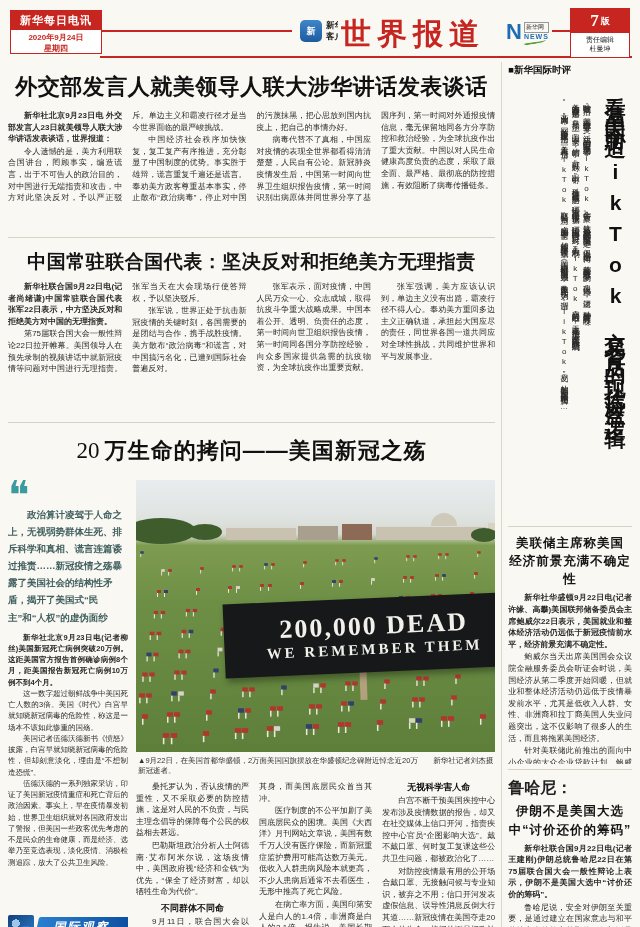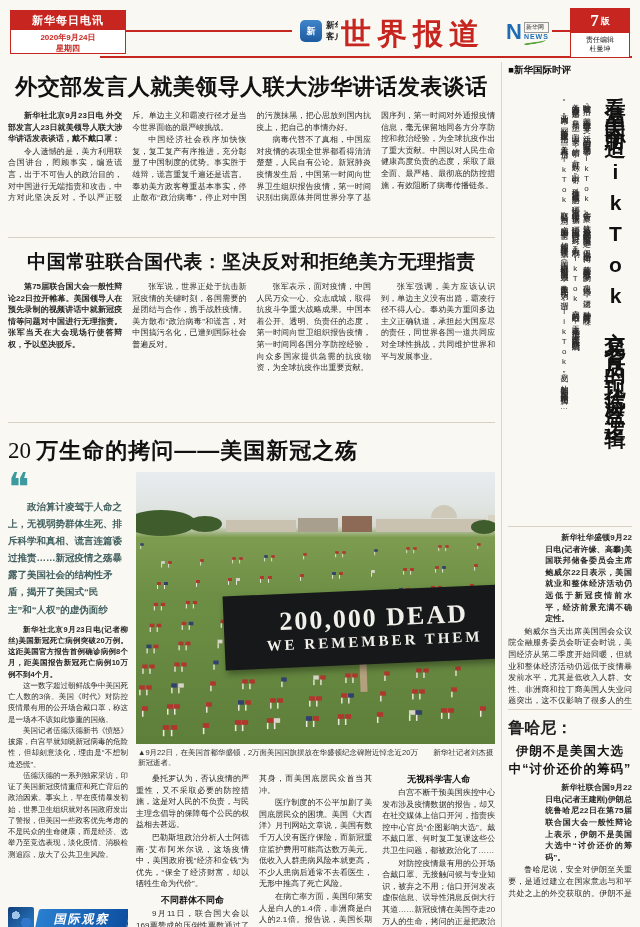--- a/index.html
+++ b/index.html
@@ -6,21 +6,21 @@
   html,body { width:640px; }
   body { font-family:"Liberation Sans","DejaVu Sans",sans-serif; background:#e9e6df; }
   .page { position:relative; width:640px; height:927px; background:#faf8f3; overflow:hidden; padding:8px; }
 
   
   .masthead { position:relative; height:50px; }
   .red-rule-long { position:absolute; left:92px; right:0; bottom:0; height:2px; background:#c6261f; }
   .red-conn { position:absolute; top:22px; height:1.5px; background:#c6261f; }
   .conn1 { left:94px; width:190px; }
   .conn2 { left:528px; width:40px; }
-  .nameplate-box { position:absolute; left:2px; top:2px; width:116px; height:44px; border:1.5px solid #c6261f; background:#fff; }
+  .nameplate-box { position:absolute; left:2px; top:2px; width:92px; height:44px; border:1.5px solid #c6261f; background:#fff; }
   .nameplate { background:#c6261f; color:#fff; font-weight:700; font-size:11px; text-align:center; padding:2px 0; letter-spacing:1px; }
   .np-date { color:#c6261f; font-size:8px; text-align:center; font-weight:700; margin-top:2px; }
   .np-week { color:#c6261f; font-size:8px; text-align:center; font-weight:700; }
   .client { position:absolute; left:288px; top:12px; display:flex; align-items:center; gap:4px; background:#faf8f3; padding:0 4px; }
   .client-icon { width:22px; height:22px; border-radius:5px; background:linear-gradient(180deg,#3f84c9,#1d5ba0); color:#fff; font-size:9px; font-weight:700; display:flex; align-items:center; justify-content:center; }
   .client-txt { font-size:8.5px; color:#222; font-weight:700; line-height:1.25; }
   .section-title { position:absolute; left:330px; top:6px; width:150px; text-align:center; font-family:"Liberation Serif",serif; font-weight:700; font-size:30px; color:#c6261f; letter-spacing:6px; background:#faf8f3; }
   .news-logo { position:absolute; left:495px; top:14px; display:flex; align-items:flex-start; gap:2px; background:#faf8f3; padding:0 3px; }
   .news-n { color:#1f6cb5; font-size:22px; font-weight:900; line-height:0.9; }
   .news-side { display:flex; flex-direction:column; }
@@ -40,21 +40,21 @@
 
   h1.head1 { font-size:22px; font-weight:900; color:#111; text-align:center; letter-spacing:0.5px; padding:10px 0 8px; }
   .cols { column-gap:10px; font-size:8px; line-height:1.45; color:#2b2b2b; text-align:justify; overflow:hidden; }
   .cols p { text-indent:2em; margin-bottom:1px; }
   .cols4 { column-count:4; }
   .cols3 { column-count:3; }
   .art1 { height:122px; }
   .rule { border:0; border-top:1px solid #d8d2c4; margin:5px 0; }
   h2.head2 { font-family:"Liberation Serif",serif; font-size:19px; font-weight:700; color:#151515; text-align:center; letter-spacing:0.5px; padding:6px 0; }
   .art2 { height:136px; }
-  h3.head3 { text-align:left; padding:8px 0 6px; color:#111; }
+  h3.head3 { text-align:center; padding:8px 0 14px; color:#111; }
   .head3 .num { font-family:"Liberation Serif",serif; font-size:23px; font-weight:400; }
   .head3 .rest { font-size:22px; font-weight:900; letter-spacing:1px; }
 
   .story3 { display:flex; gap:8px; height:462px; }
   .quote-col { width:120px; display:flex; flex-direction:column; overflow:hidden; }
   .quote-mark { color:#3a9a9d; font-size:40px; line-height:0.8; font-family:"Liberation Serif",serif; height:26px; }
   .quote-text { color:#41605f; font-size:9.5px; font-weight:700; line-height:1.8; }
   .quote-text p { text-indent:2em; }
   .lead { flex:1; font-size:7.5px; line-height:1.5; color:#2b2b2b; text-align:justify; overflow:hidden; margin-top:6px; }
   .lead p { text-indent:2em; }
@@ -93,21 +93,21 @@
   .kicker { font-size:9.5px; font-weight:900; color:#111; padding:2px 0 4px; }
   .vert { writing-mode:vertical-rl; text-orientation:upright; height:440px; width:100%; overflow:hidden; }
   .vert-head { font-size:21px; font-weight:900; color:#111; letter-spacing:8px; line-height:1.62; padding-left:6px; }
   .vert-body { font-size:8px; color:#2b2b2b; letter-spacing:1px; line-height:1.4; }
   .vert-body p { text-indent:2em; }
   .sec { overflow:hidden; }
   .sec h4 { text-align:center; color:#151515; line-height:1.45; padding:2px 0 4px; }
   .h4l { display:block; font-size:12.5px; font-weight:800; letter-spacing:1px; }
   .sbody { font-size:8px; line-height:1.45; color:#2b2b2b; text-align:justify; overflow:hidden; }
   .sbody p { text-indent:2em; margin-bottom:1px; }
-  .sbody p:first-child { font-weight:700;margin-left:37px; }
+  .sbody p:first-child { font-weight:700; }
   .fed-body { height:172px; }
   .iran-kicker { font-size:16px; font-weight:700; color:#222; padding:3px 0 1px; }
   .iran-body { height:118px; }
 </style>
 </head>
 <body>
 
 <div class="page">
 
   <header class="masthead">
@@ -151,30 +151,31 @@
       </div>
     </div>
   </header>
 
   <div class="content">
 
     <div class="main-col">
 
       <h1 class="head1">外交部发言人就美领导人联大涉华讲话发表谈话</h1>
       <div class="cols cols4 art1">
-          <p>新华社北京9月23日电 外交部发言人23日就美领导人联大涉华讲话发表谈话，戴不戴口罩：</p>
+          <p>新华社北京9月23日电 外交部发言人23日就美领导人联大涉华讲话发表谈话，世界报道：</p>
           <p>令人遗憾的是，美方利用联合国讲台，罔顾事实，编造谎言，出于不可告人的政治目的，对中国进行无端指责和攻击，中方对此坚决反对，予以严正驳斥。单边主义和霸凌行径才是当今世界面临的最严峻挑战。</p>
           <p>中国经济社会秩序加快恢复，复工复产有序推进，充分彰显了中国制度的优势。事实胜于雄辩，谎言重复千遍还是谎言。奉劝美方政客尊重基本事实，停止散布“政治病毒”，停止对中国的污蔑抹黑，把心思放到国内抗疫上，把自己的事情办好。</p>
           <p>病毒代替不了真相，中国应对疫情的表现全世界都看得清清楚楚，人民自有公论。新冠肺炎疫情发生后，中国第一时间向世界卫生组织报告疫情，第一时间识别出病原体并同世界分享了基因序列，第一时间对外通报疫情信息，毫无保留地同各方分享防控和救治经验，为全球抗疫作出了重大贡献。中国以对人民生命健康高度负责的态度，采取了最全面、最严格、最彻底的防控措施，有效阻断了病毒传播链条。</p>
         </div>
 
       <hr class="rule">
 
       <h2 class="head2">中国常驻联合国代表：坚决反对和拒绝美方无理指责</h2>
       <div class="cols cols4 art2">
+          <p>新华社联合国9月22日电(记者尚绪谦)中国常驻联合国代表张军22日表示，中方坚决反对和拒绝美方对中国的无理指责。</p>
           <p>第75届联合国大会一般性辩论22日拉开帷幕。美国领导人在预先录制的视频讲话中就新冠疫情等问题对中国进行无理指责。张军当天在大会现场行使答辩权，予以坚决驳斥。</p>
           <p>张军说，世界正处于抗击新冠疫情的关键时刻，各国需要的是团结与合作，携手战胜疫情。美方散布“政治病毒”和谎言，对中国搞污名化，已遭到国际社会普遍反对。</p>
           <p>张军表示，面对疫情，中国人民万众一心、众志成城，取得抗疫斗争重大战略成果。中国本着公开、透明、负责任的态度，第一时间向世卫组织报告疫情，第一时间同各国分享防控经验，向众多国家提供急需的抗疫物资，为全球抗疫作出重要贡献。</p>
           <p>张军强调，美方应该认识到，单边主义没有出路，霸凌行径不得人心。奉劝美方重回多边主义正确轨道，承担起大国应尽的责任，同世界各国一道共同应对全球性挑战，共同维护世界和平与发展事业。</p>
         </div>
 
       <hr class="rule">
 
       <h3 class="head3">
         <span class="num">20</span>
@@ -182,21 +183,21 @@
       </h3>
 
       <div class="story3">
         <div class="quote-col">
           <div class="quote-mark">❝</div>
           <div class="quote-text">
             <p>政治算计凌驾于人命之上，无视弱势群体生死、排斥科学和真相、谎言连篇诿过推责……新冠疫情之殇暴露了美国社会的结构性矛盾，揭开了美国式“民主”和“人权”的虚伪面纱</p>
           </div>
           <div class="lead">
               <p>新华社北京9月23日电(记者柳丝)美国新冠死亡病例突破20万例。这距美国官方报告首例确诊病例8个月，距美国报告新冠死亡病例10万例不到4个月。</p>
-              <p>这一数字超过朝鲜战争中美国死亡人数的3倍。美国《时代》对防控疫情最有用的公开场合戴口罩，称这是一场本不该如此惨重的国殇。</p>
+              <p>这一数字超过朝鲜战争中美国死亡人数的3倍。美国《时代》白宫早就知晓新冠病毒的危险性，称这是一场本不该如此惨重的国殇。</p>
               <p>美国记者伍德沃德新书《愤怒》披露，白宫早就知晓新冠病毒的危险性，但却刻意淡化，理由是“不想制造恐慌”。</p>
               <p>伍德沃德的一系列独家采访，印证了美国新冠疫情重症和死亡背后的政治因素。事实上，早在疫情暴发初始，世界卫生组织就对各国政府发出了警报，但美国一些政客优先考虑的不是民众的生命健康，而是经济、选举乃至竞选表现，淡化疫情、消极检测追踪，放大了公共卫生风险。</p>
             </div>
           <div class="intl-logo">
             <div class="intl-img"></div>
             <div class="intl-banner">国际观察</div>
           </div>
         </div>
 
         <div class="photo-col">
@@ -396,20 +397,24 @@
         <div class="vert-body">
             <p>吵嚷数周后，美国科技企业甲骨文、沃尔玛与中国公司字节跳动公布了TikTok合作新方案。这笔被胁迫交易的最终细节尚未确定，但无论结果如何，都难掩其中巧取豪夺的“现代海盗”逻辑，种种操弄耐人寻味。</p>
             <p>美方的海盗逻辑是，只要扣上“国家安全”的帽子，就可以对“眼中钉”科技企业进行百般胁迫，哪怕拿不出任何实锤证据，哪怕国内外舆论广泛反对。美方炮制TikTok交易的过程中，无遮无拦地上演了一出毫无底线的政治戏码。</p>
             <p>“商业内幕”网站等多家媒体指出，美方一再指责TikTok窃取公民信息、威胁国家安全，却始终拿不出任何证据。美国《洛杉矶时报》引用民调显示，多数美国民众认为，所谓“TikTok交易”的数据安全理由根本站不住脚……</p>
           </div>
       </div>
 
       <hr class="rule">
 
       <div class="sec">
+        <h4>
+          <span class="h4l">美联储主席称美国</span>
+          <span class="h4l">经济前景充满不确定性</span>
+        </h4>
         <div class="sbody fed-body">
             <p>新华社华盛顿9月22日电(记者许缘、高攀)美国联邦储备委员会主席鲍威尔22日表示，美国就业和整体经济活动仍远低于新冠疫情前水平，经济前景充满不确定性。</p>
             <p>鲍威尔当天出席美国国会众议院金融服务委员会听证会时说，美国经济从第二季度开始回暖，但就业和整体经济活动仍远低于疫情暴发前水平，尤其是低收入人群、女性、非洲裔和拉丁裔美国人失业问题突出，这不仅影响了很多人的生活，而且将拖累美国经济。</p>
             <p>针对美联储此前推出的面向中小企业的大众企业贷款计划，鲍威尔说，该计划已经或正在发放约20亿美元贷款，现仍有数以千计的中小企业和受疫情冲击严重的行业面临流动性压力，美联储将为尽可能多的受影响企业提供资金。</p>
           </div>
       </div>
 
       <hr class="rule">
 
       <div class="sec">

